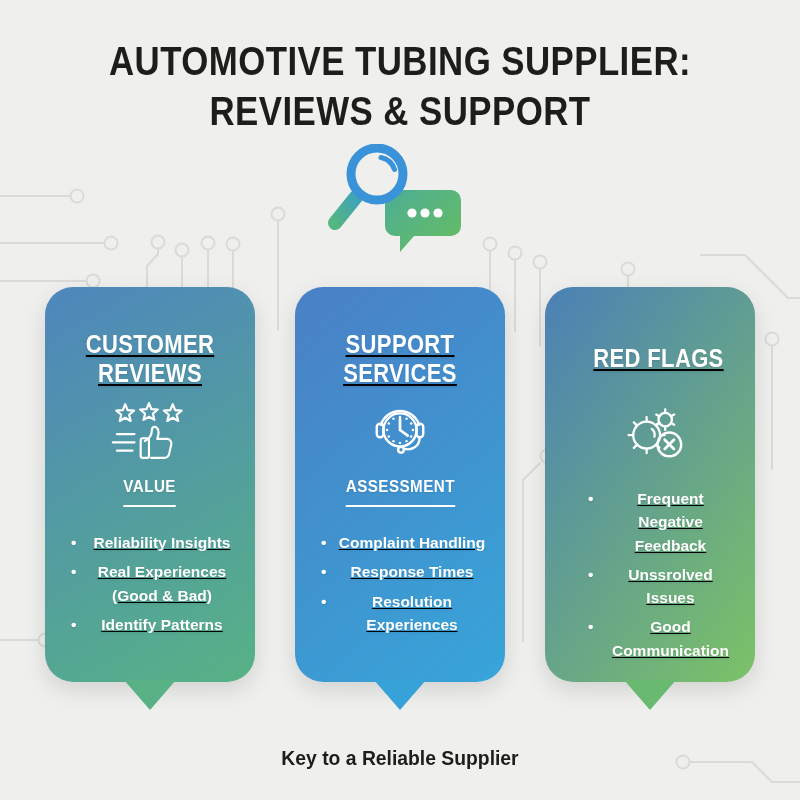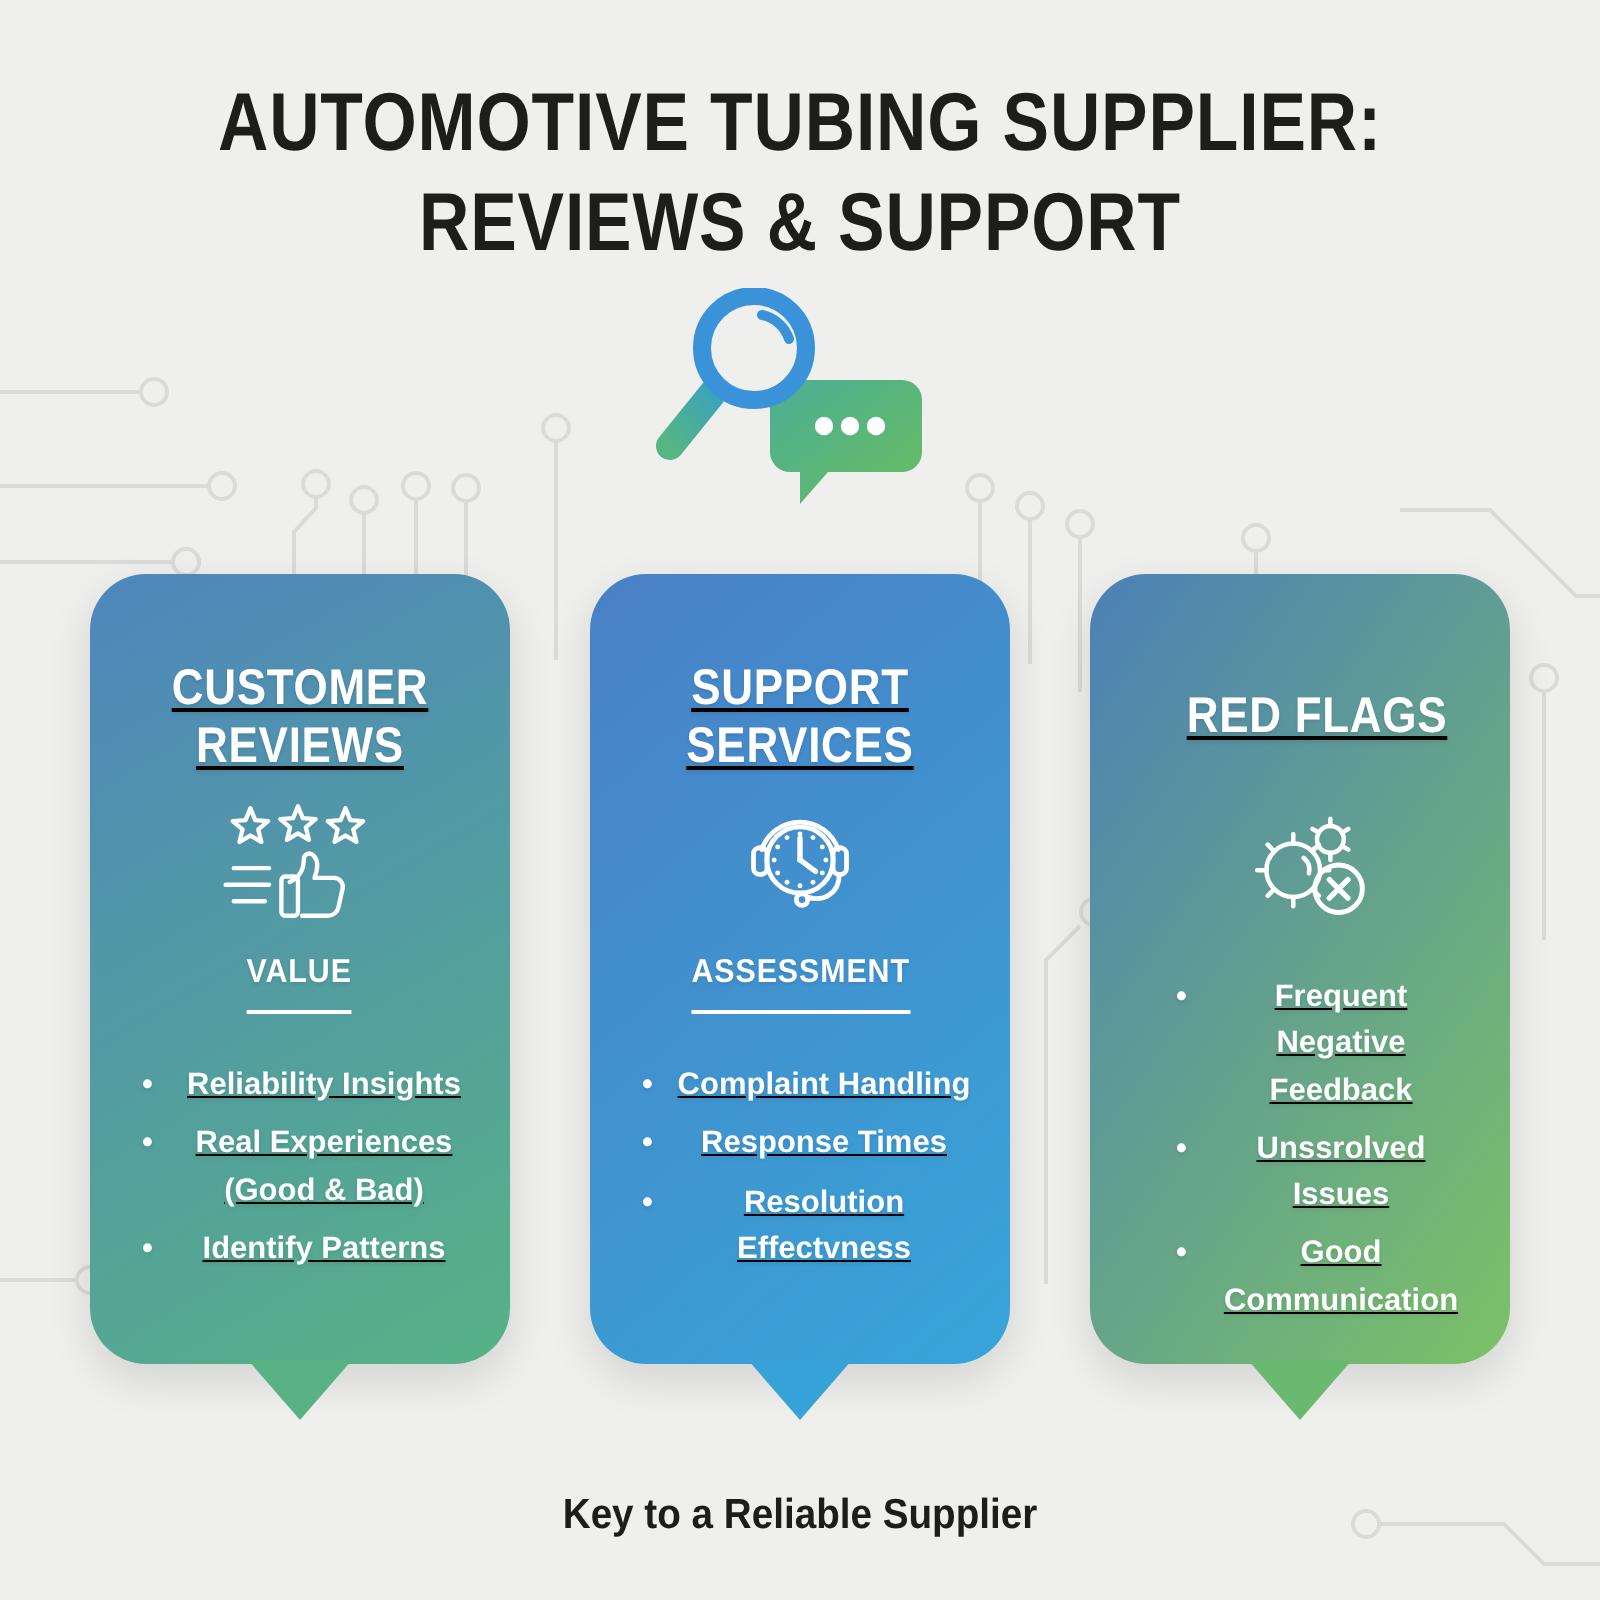--- a/index.html
+++ b/index.html
@@ -174,21 +174,21 @@
           <path d="M59 36 c0 9 -7.5 13.5 -15.5 11"></path>
           <circle cx="41" cy="48.2" r="2.8"></circle>
         </svg>
       </div>
       <div class="card-sub">
         <span>ASSESSMENT</span>
       </div>
       <ul>
         <li>Complaint Handling</li>
         <li>Response Times</li>
-        <li>Resolution Effectvness</li>
+        <li>Resolution Experiences</li>
       </ul>
       <div class="card-tail" style="border-top-color: rgb(54, 162, 215);"></div>
     </div>
 
     <div class="card" style="background: linear-gradient(125deg, rgb(75, 128, 182), rgb(124, 194, 102)); padding-left: 33px;">
       <div class="card-heading">RED FLAGS</div>
       <div class="card-icon">
         <svg width="86" height="66" viewBox="0 0 80 64" fill="none" stroke="#ffffff" stroke-width="2.2" stroke-linecap="round">
 
           <circle cx="28" cy="36" r="13"></circle>

